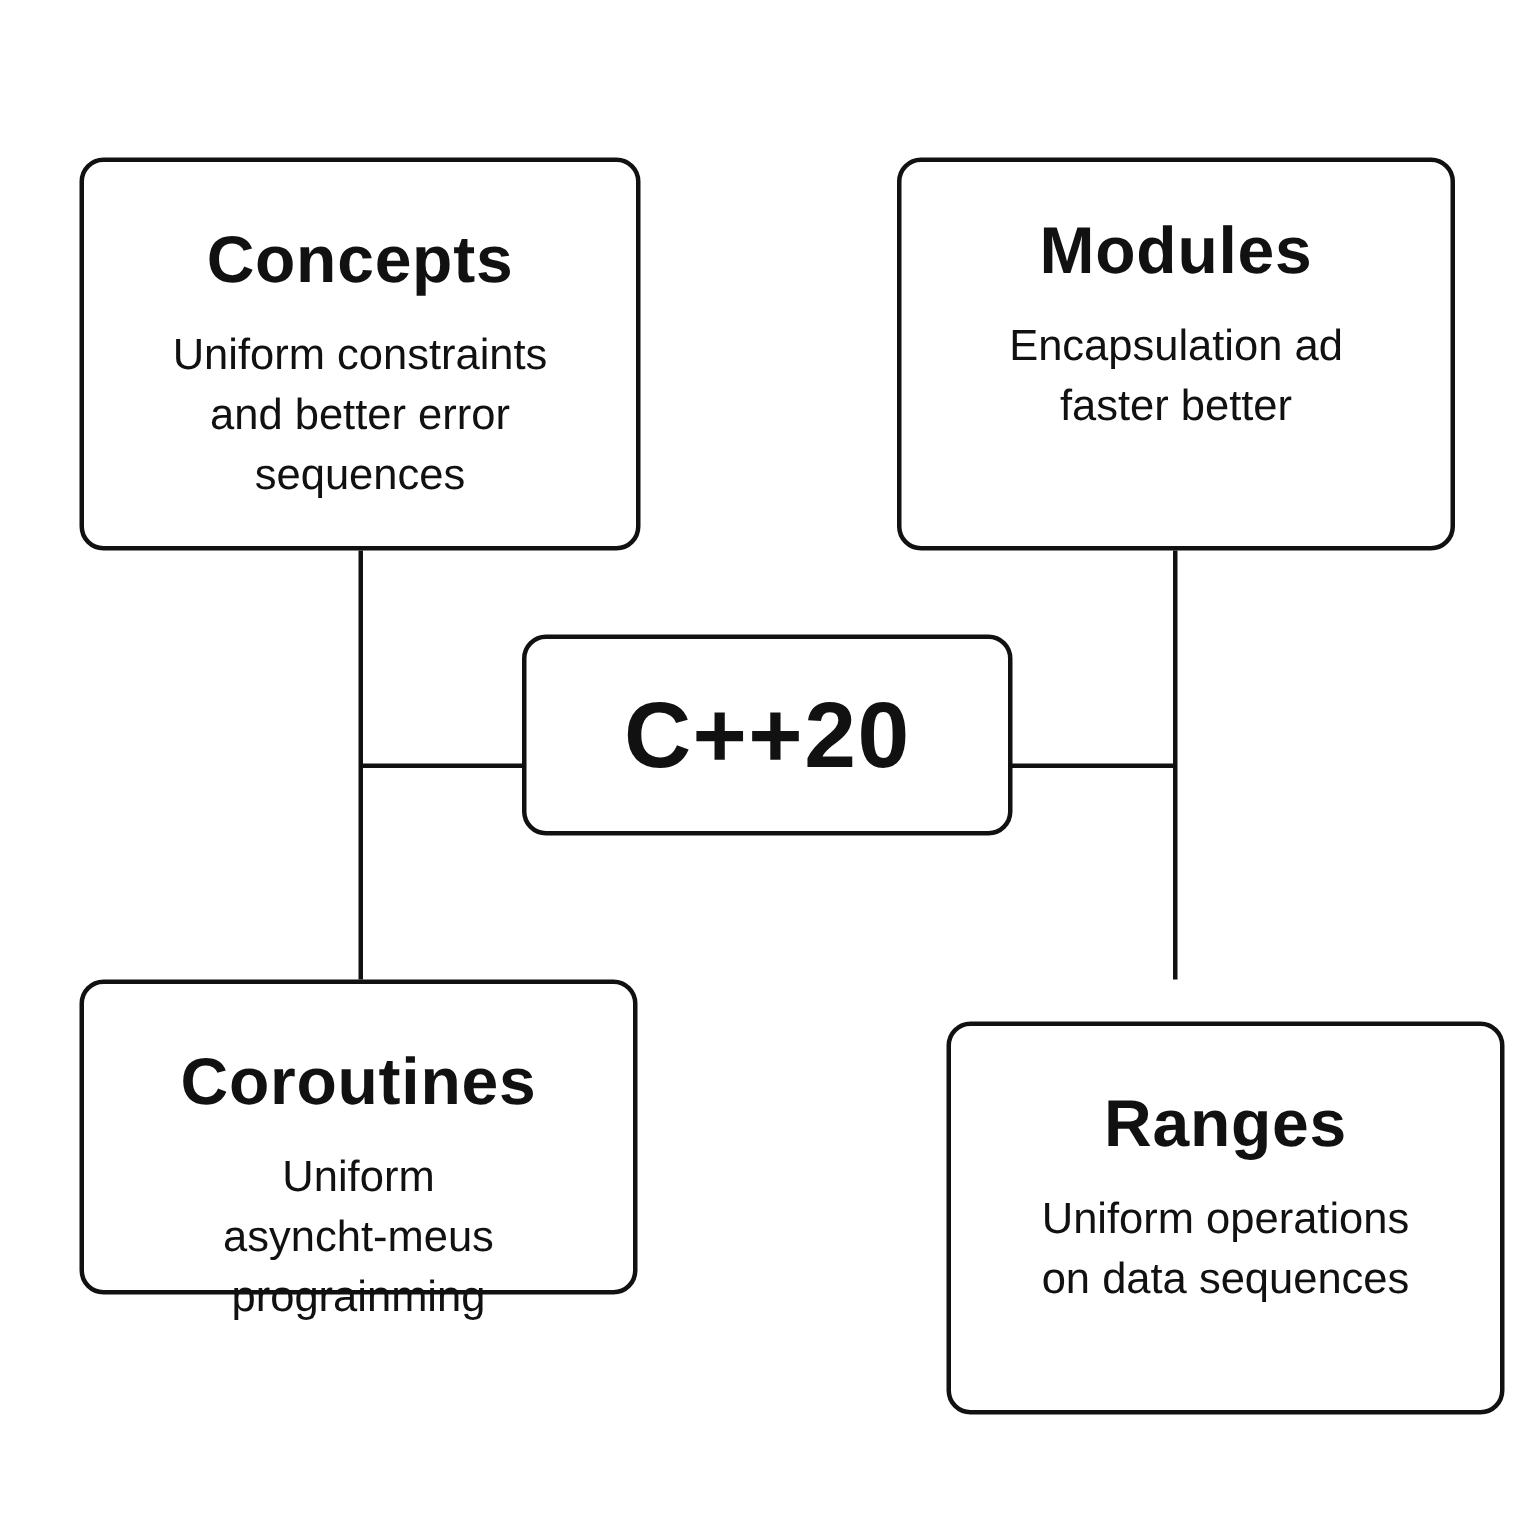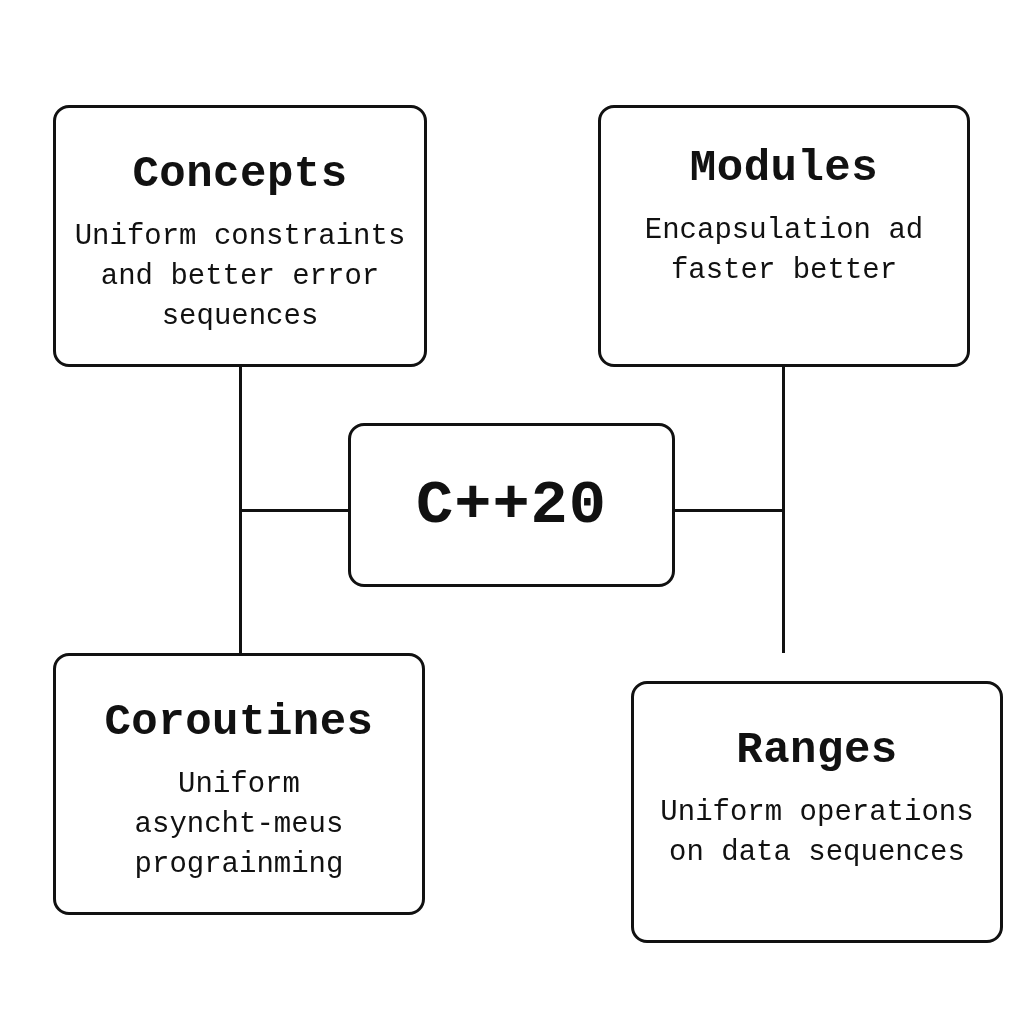--- a/index.html
+++ b/index.html
@@ -5,21 +5,21 @@
   html, body {
     margin: 0;
     padding: 0;
     background: #ffffff;
   }
   #canvas {
     position: relative;
     width: 1024px;
     height: 1024px;
     background: #ffffff;
-    font-family: Liberation Mono, monospace;
+    font-family: Liberation Sans, sans-serif;
     color: #111111;
     overflow: hidden;
   }
   .node {
     position: absolute;
     box-sizing: border-box;
     border: 3px solid #111111;
     border-radius: 16px;
     background: #ffffff;
     text-align: center;
@@ -32,25 +32,25 @@
   }
   .node-desc {
     margin-top: 16px;
     font-size: 29px;
     font-weight: 400;
     line-height: 1.38;
   }
   
   .pos-tl { left: 53px;  top: 105px; width: 374px; height: 262px; padding-top: 40px; }
   .pos-tr { left: 598px; top: 105px; width: 372px; height: 262px; padding-top: 34px; }
-  .pos-bl { left: 53px;  top: 653px; width: 372px; height: 262px; padding-top: 40px; }
+  .pos-bl { left: 53px;  top: 653px; width: 372px; height: 210px; padding-top: 40px; }
   .pos-br { left: 598px; top: 681px; width: 372px; height: 262px; padding-top: 40px; margin-left: 33px; }
   
   .pos-center {
-    left: 348px; top: 423px; width: 327px; height: 164px;
+    left: 348px; top: 423px; width: 327px; height: 134px;
     display: flex; align-items: center; justify-content: center;
   }
   .center-title {
     font-size: 62px;
     font-weight: 700;
     letter-spacing: 1px;
   }
   .connector {
     position: absolute;
     background: #111111;

